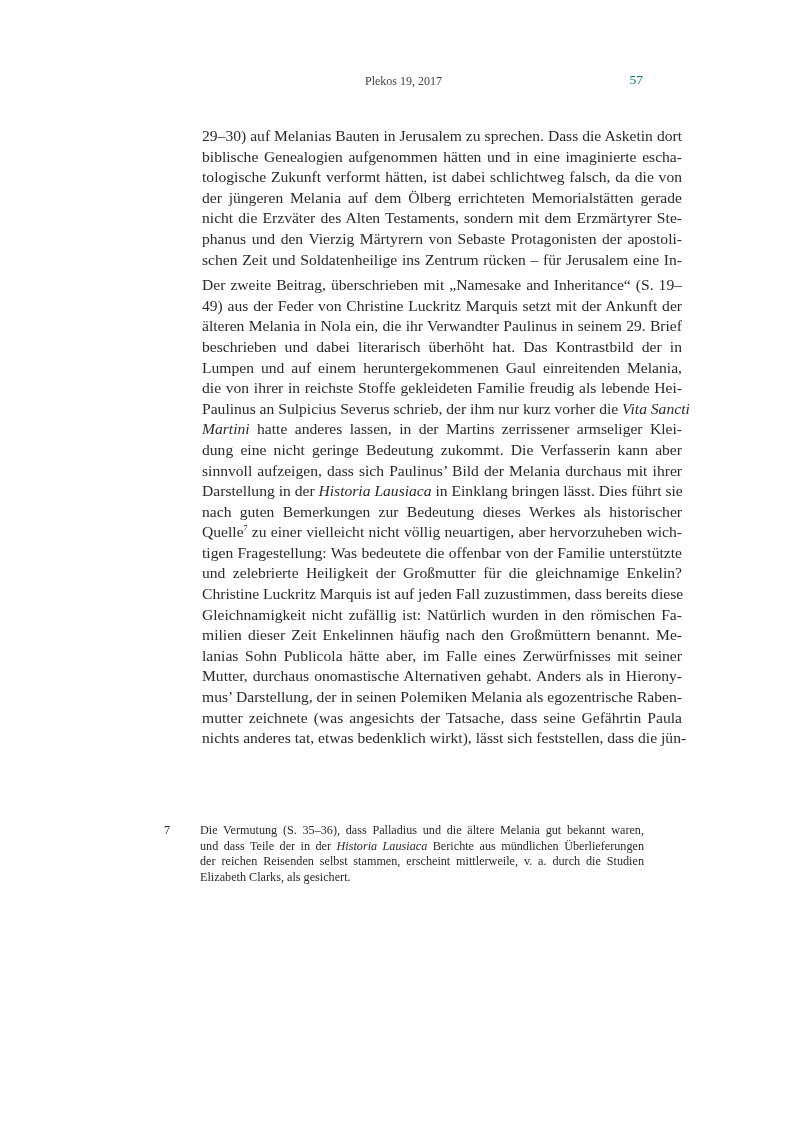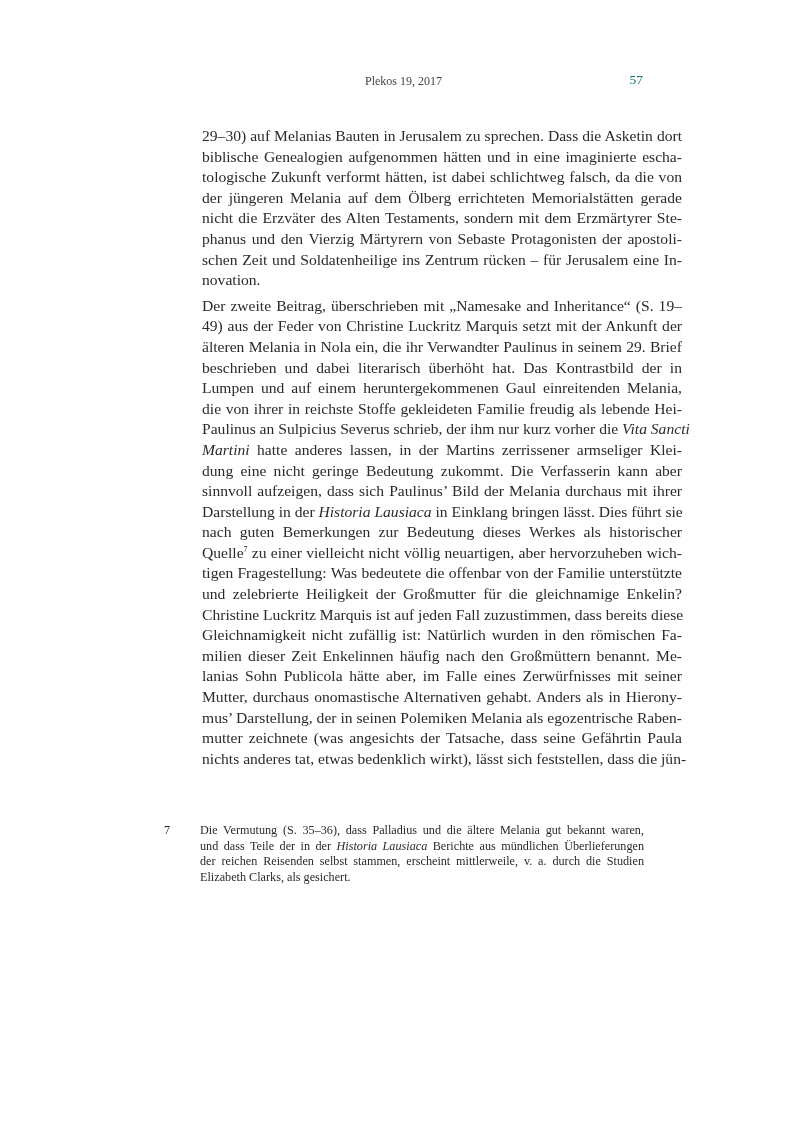--- a/index.html
+++ b/index.html
@@ -115,21 +115,20 @@
 
   <div class="body-text">
     <div class="paragraph">
       <span class="line">29–30) auf Melanias Bauten in Jerusalem zu sprechen. Dass die Asketin dort</span>
       <span class="line">biblische Genealogien aufgenommen hätten und in eine imaginierte escha-</span>
       <span class="line">tologische Zukunft verformt hätten, ist dabei schlichtweg falsch, da die von</span>
       <span class="line">der jüngeren Melania auf dem Ölberg errichteten Memorialstätten gerade</span>
       <span class="line">nicht die Erzväter des Alten Testaments, sondern mit dem Erzmärtyrer Ste-</span>
       <span class="line">phanus und den Vierzig Märtyrern von Sebaste Protagonisten der apostoli-</span>
       <span class="line">schen Zeit und Soldatenheilige ins Zentrum rücken – für Jerusalem eine In-</span>
-      <span class="line last">novation.</span>
     </div>
     <div class="para-gap"></div>
     <div class="paragraph">
       <span class="line">Der zweite Beitrag, überschrieben mit „Namesake and Inheritance“ (S. 19–</span>
       <span class="line">49) aus der Feder von Christine Luckritz Marquis setzt mit der Ankunft der</span>
       <span class="line">älteren Melania in Nola ein, die ihr Verwandter Paulinus in seinem 29. Brief</span>
       <span class="line">beschrieben und dabei literarisch überhöht hat. Das Kontrastbild der in</span>
       <span class="line">Lumpen und auf einem heruntergekommenen Gaul einreitenden Melania,</span>
       <span class="line">die von ihrer in reichste Stoffe gekleideten Familie freudig als lebende Hei-</span>
       <span class="line"><span>Paulinus an Sulpicius Severus schrieb, der ihm nur kurz vorher die </span><span class="ital">Vita Sancti</span><span></span></span>

